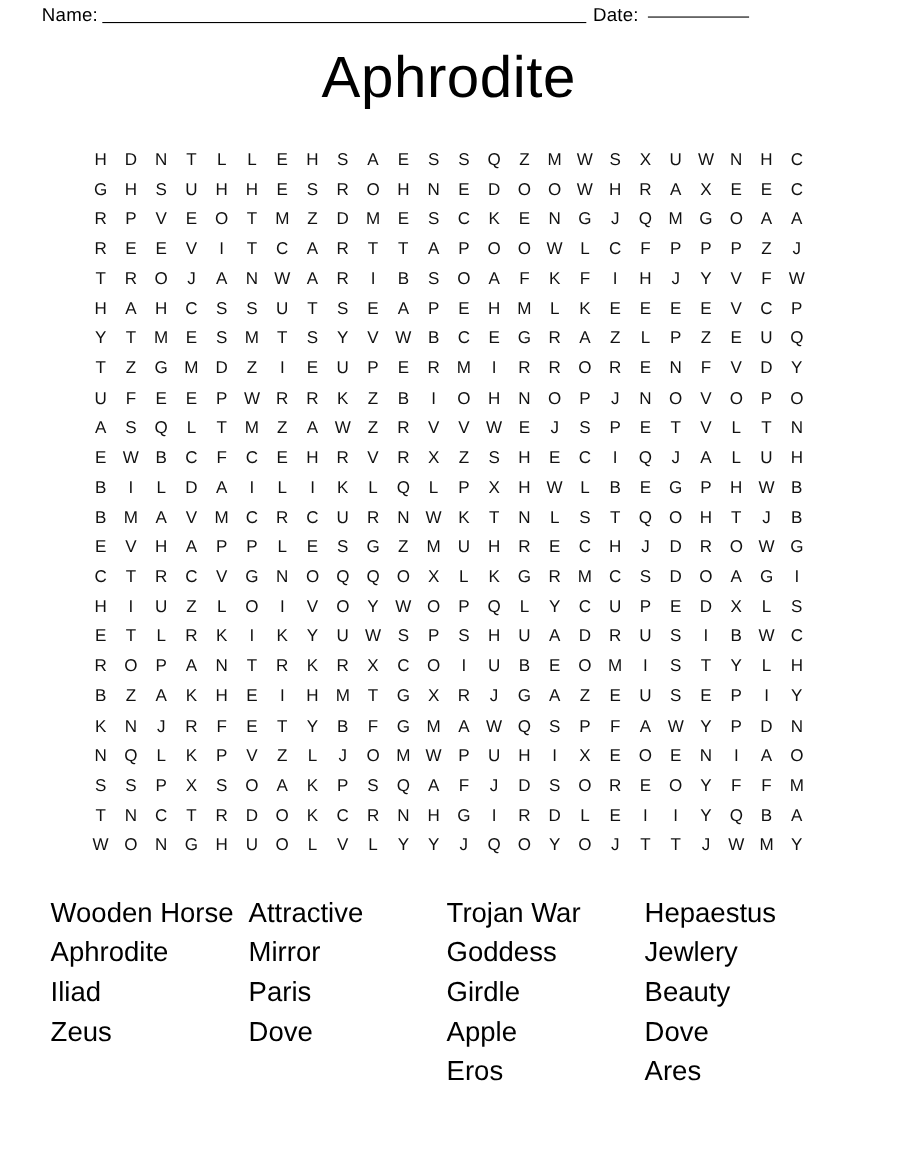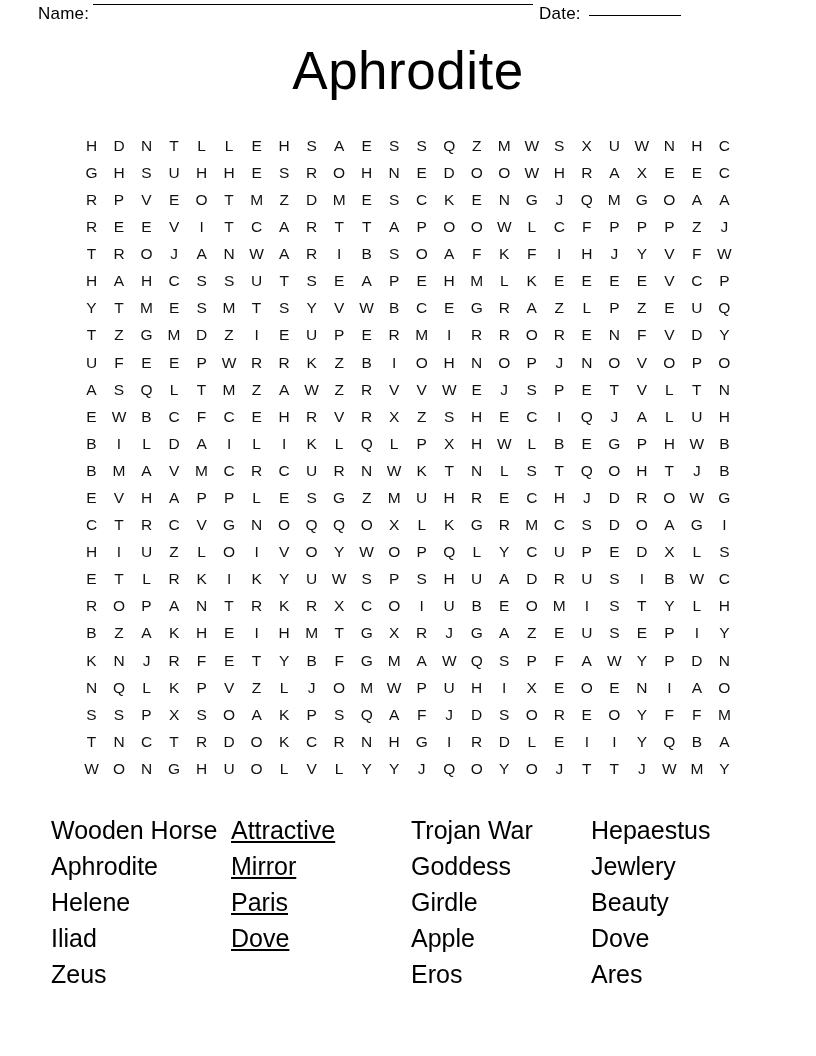--- a/index.html
+++ b/index.html
@@ -13,21 +13,21 @@
     height: 1056px;
     font-family: "Liberation Sans", sans-serif;
     color: #000000;
     overflow: hidden;
     position: relative;
   }
 
   
   #header-row {
     display: flex;
-    align-items: flex-start;
+    align-items: flex-end;
     padding: 4px 76px 0 38px;
     font-size: 17px;
     white-space: nowrap;
   }
   .field-label {
     font-size: 17px;
     letter-spacing: 0.2px;
   }
   .fill-line {
     display: inline-block;
@@ -72,28 +72,28 @@
     font-family: "Liberation Sans", sans-serif;
     color: #111;
     letter-spacing: 0;
   }
 
   
   #word-list {
     margin: 30px 0 0 0;
     padding: 0 40px 0 46px;
     display: flex;
-    justify-content: center;
+    justify-content: flex-start;
   }
   .word-column {
     display: flex;
     flex-direction: column;
   }
   .word-column:nth-child(1) { width: 180px; }
-  .word-column:nth-child(2) { width: 180px; text-decoration: underline; }
+  .word-column:nth-child(2) { width: 180px; }
   .word-column:nth-child(3) { width: 180px; }
   .word-column:nth-child(4) { width: 180px; }
   .word-item {
     font-size: 25px;
     line-height: 36px;
     font-weight: 400;
     white-space: nowrap;
     font-family: "Liberation Sans", sans-serif;
   }
 </style>
@@ -735,21 +735,20 @@
       <div class="grid-cell">W</div>
       <div class="grid-cell">M</div>
       <div class="grid-cell">Y</div>
     </div>
   </div>
 
 <div id="word-list">
     <div class="word-column">
       <div class="word-item">Wooden Horse</div>
       <div class="word-item">Aphrodite</div>
-      <div class="word-item">Helene</div>
       <div class="word-item">Iliad</div>
       <div class="word-item">Zeus</div>
     </div>
     <div class="word-column">
       <div class="word-item">Attractive</div>
       <div class="word-item">Mirror</div>
       <div class="word-item">Paris</div>
       <div class="word-item">Dove</div>
     </div>
     <div class="word-column">

